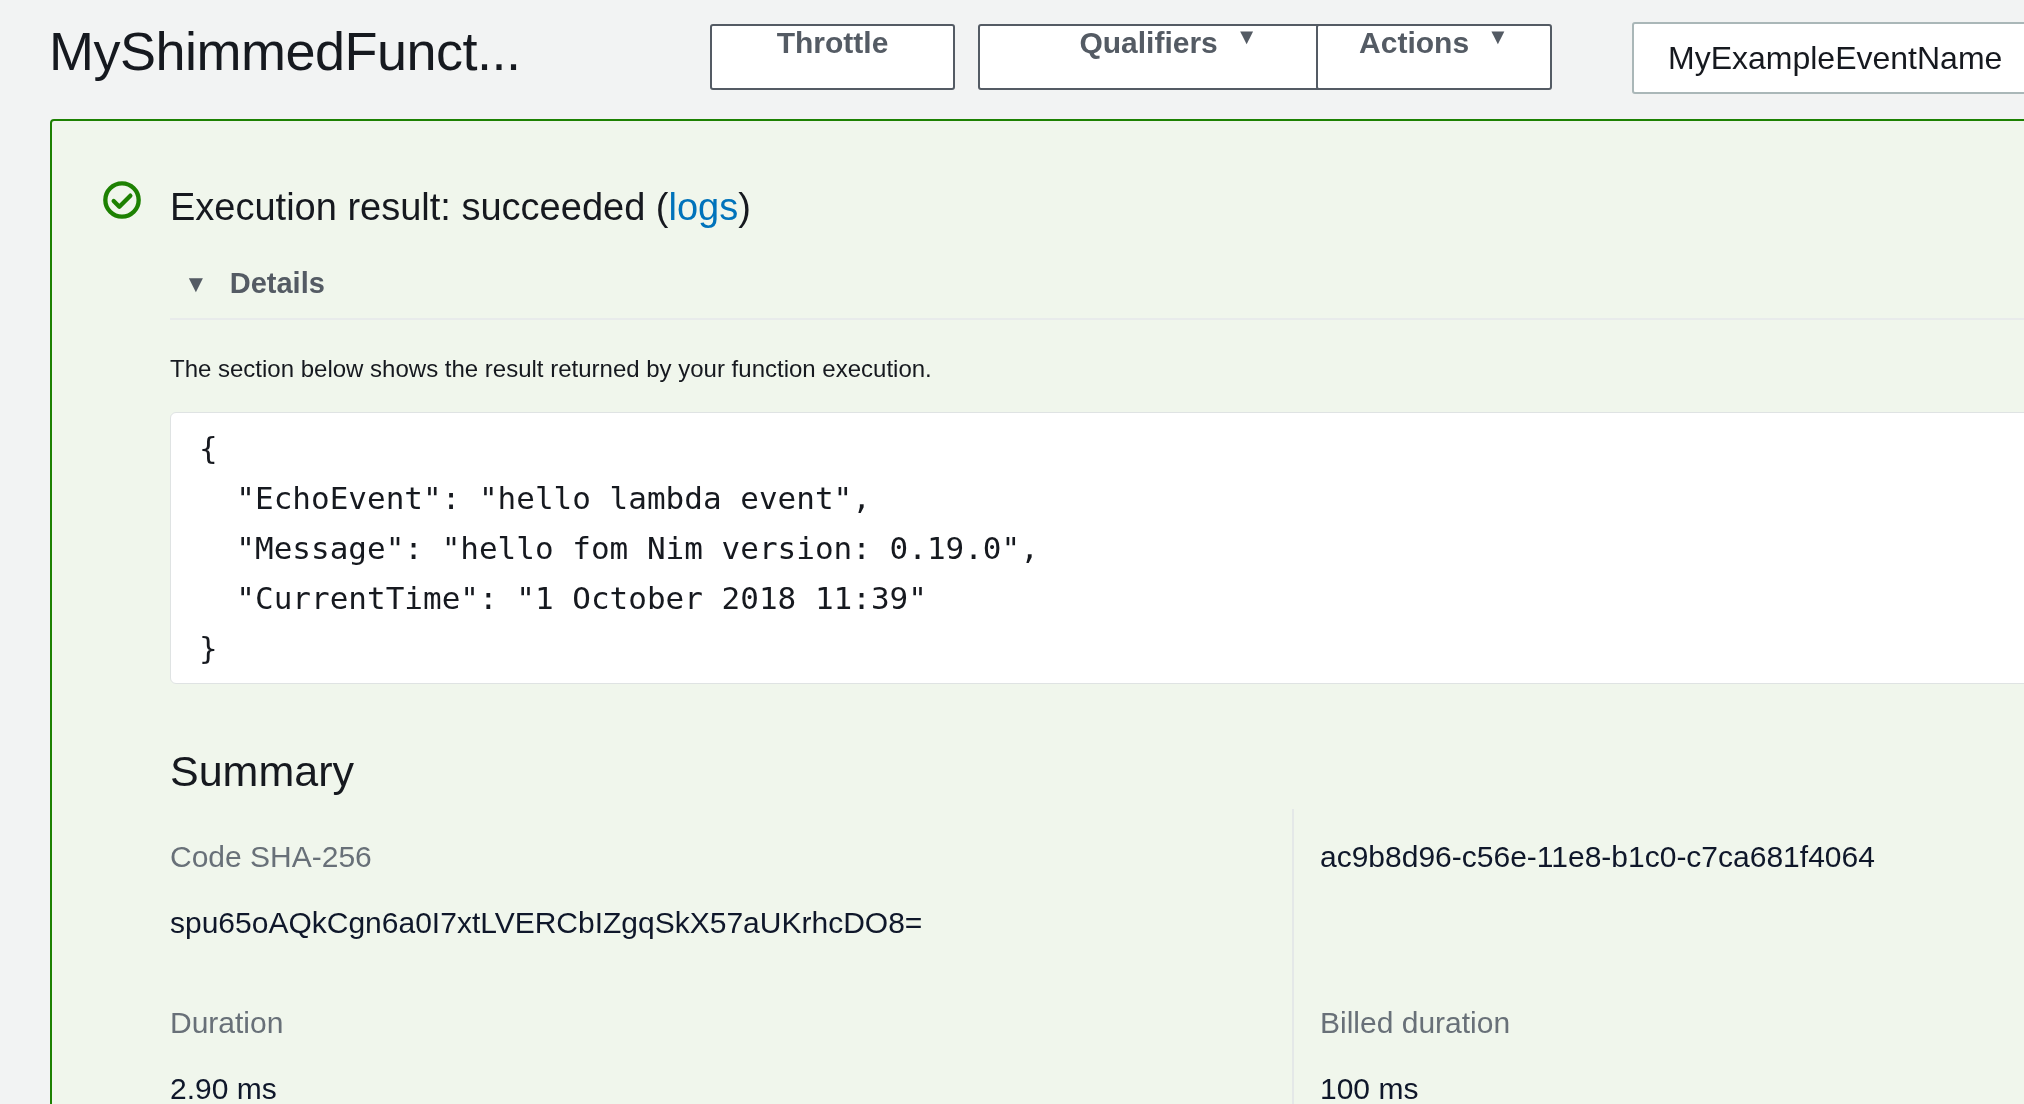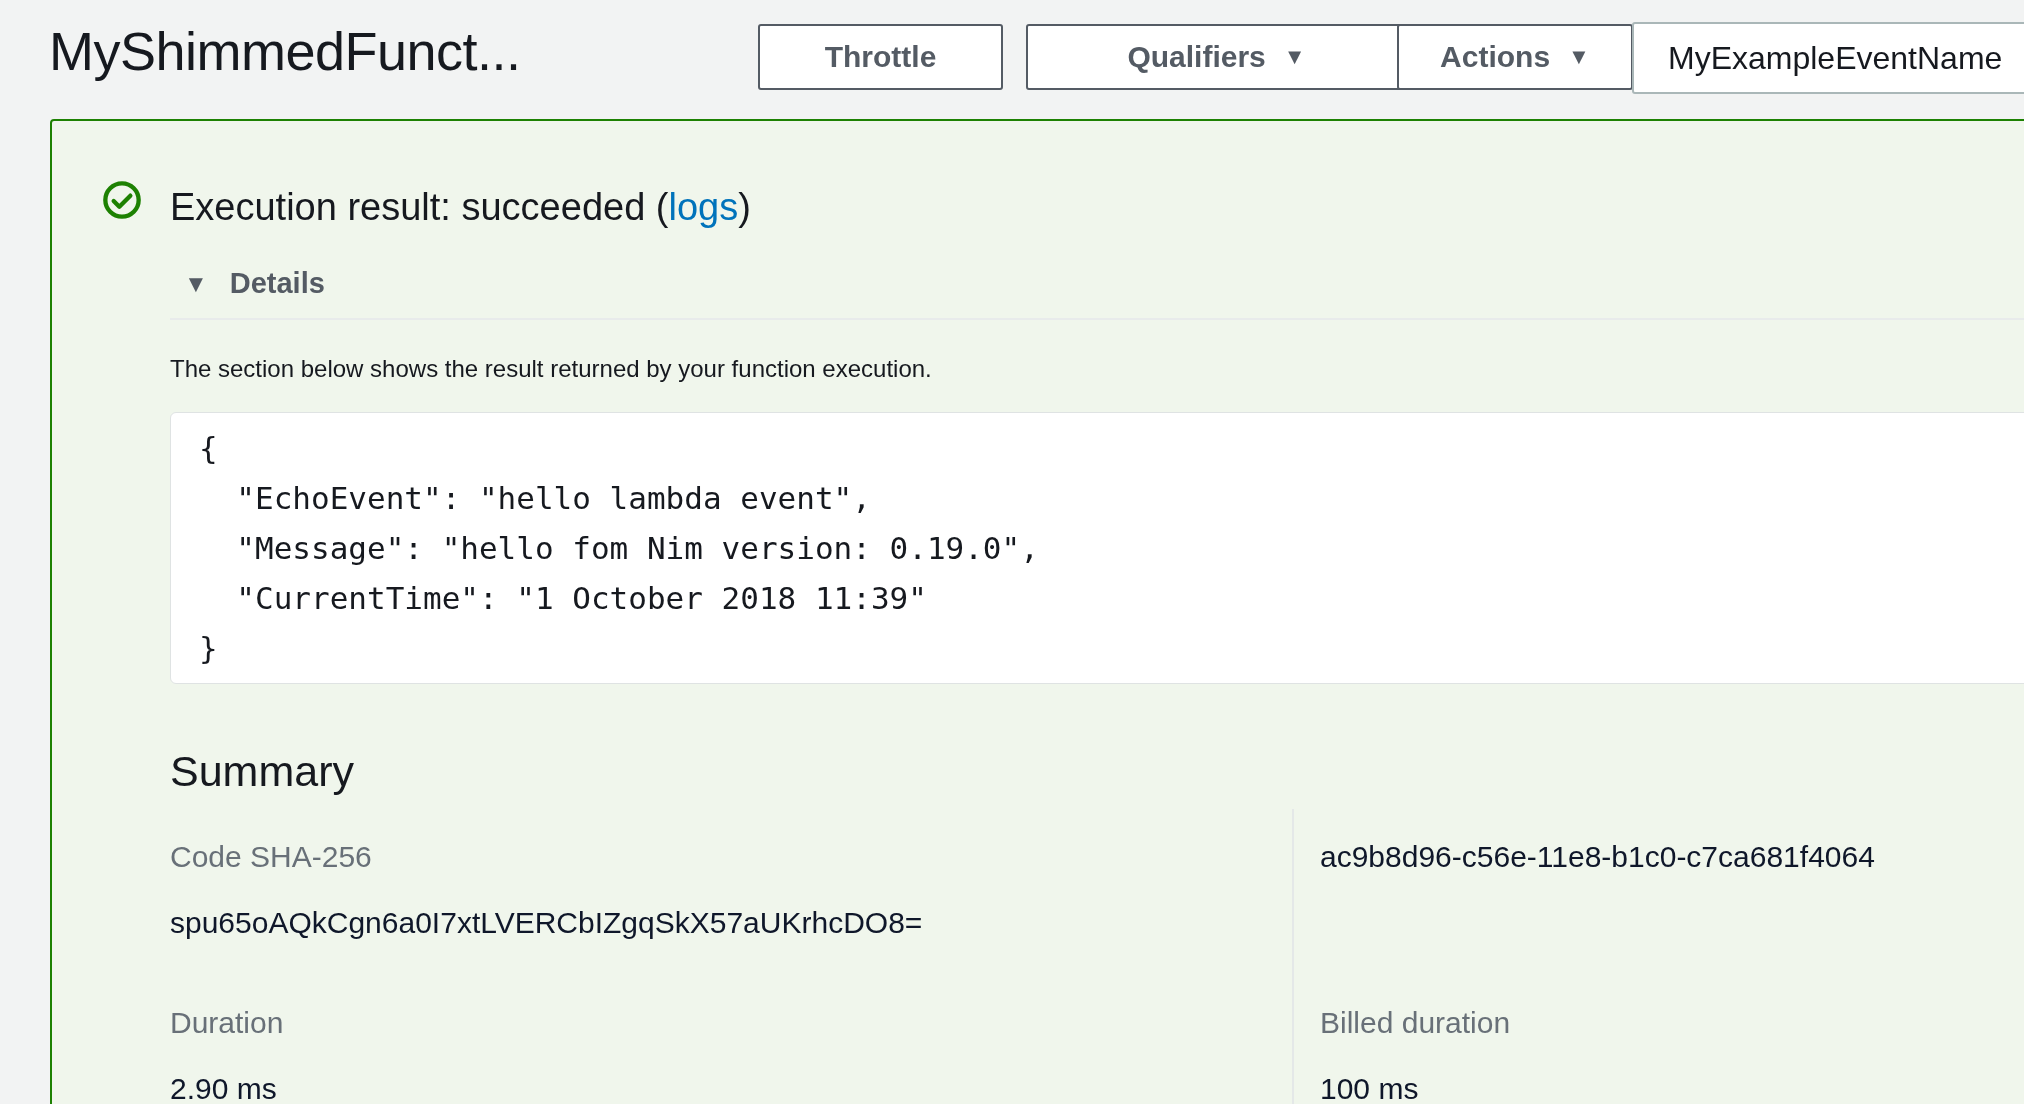--- a/index.html
+++ b/index.html
@@ -21,35 +21,34 @@
     font-weight: 400;
     color: #16191f;
     letter-spacing: -0.5px;
     white-space: nowrap;
   }
   .hdr-btn {
     position: absolute;
     top: 24px;
     height: 66px;
     display: inline-flex;
-    align-items: center;
+    align-items: flex-start;
     justify-content: center;
     gap: 18px;
     background: #ffffff;
     border: 2px solid #545b64;
     border-radius: 3px;
     font-size: 30px;
     font-weight: 700;
     color: #545b64;
     cursor: pointer;
-    margin-left: 48px;
   }
   .btn-throttle   { left: 710px;  width: 245px; }
   .btn-qualifiers { left: 978px;  width: 381px; }
-  .btn-actions    { left: 1349px; width: 236px; }
+  .btn-actions    { left: 1316px; width: 236px; }
   .caret { font-size: 22px; line-height: 1; color: #545b64; }
   .event-select {
     position: absolute;
     left: 1632px; top: 22px;
     width: 430px; height: 72px;
     background: #ffffff;
     border: 2px solid #aab7b8;
     border-radius: 3px;
     display: flex;
     align-items: center;

